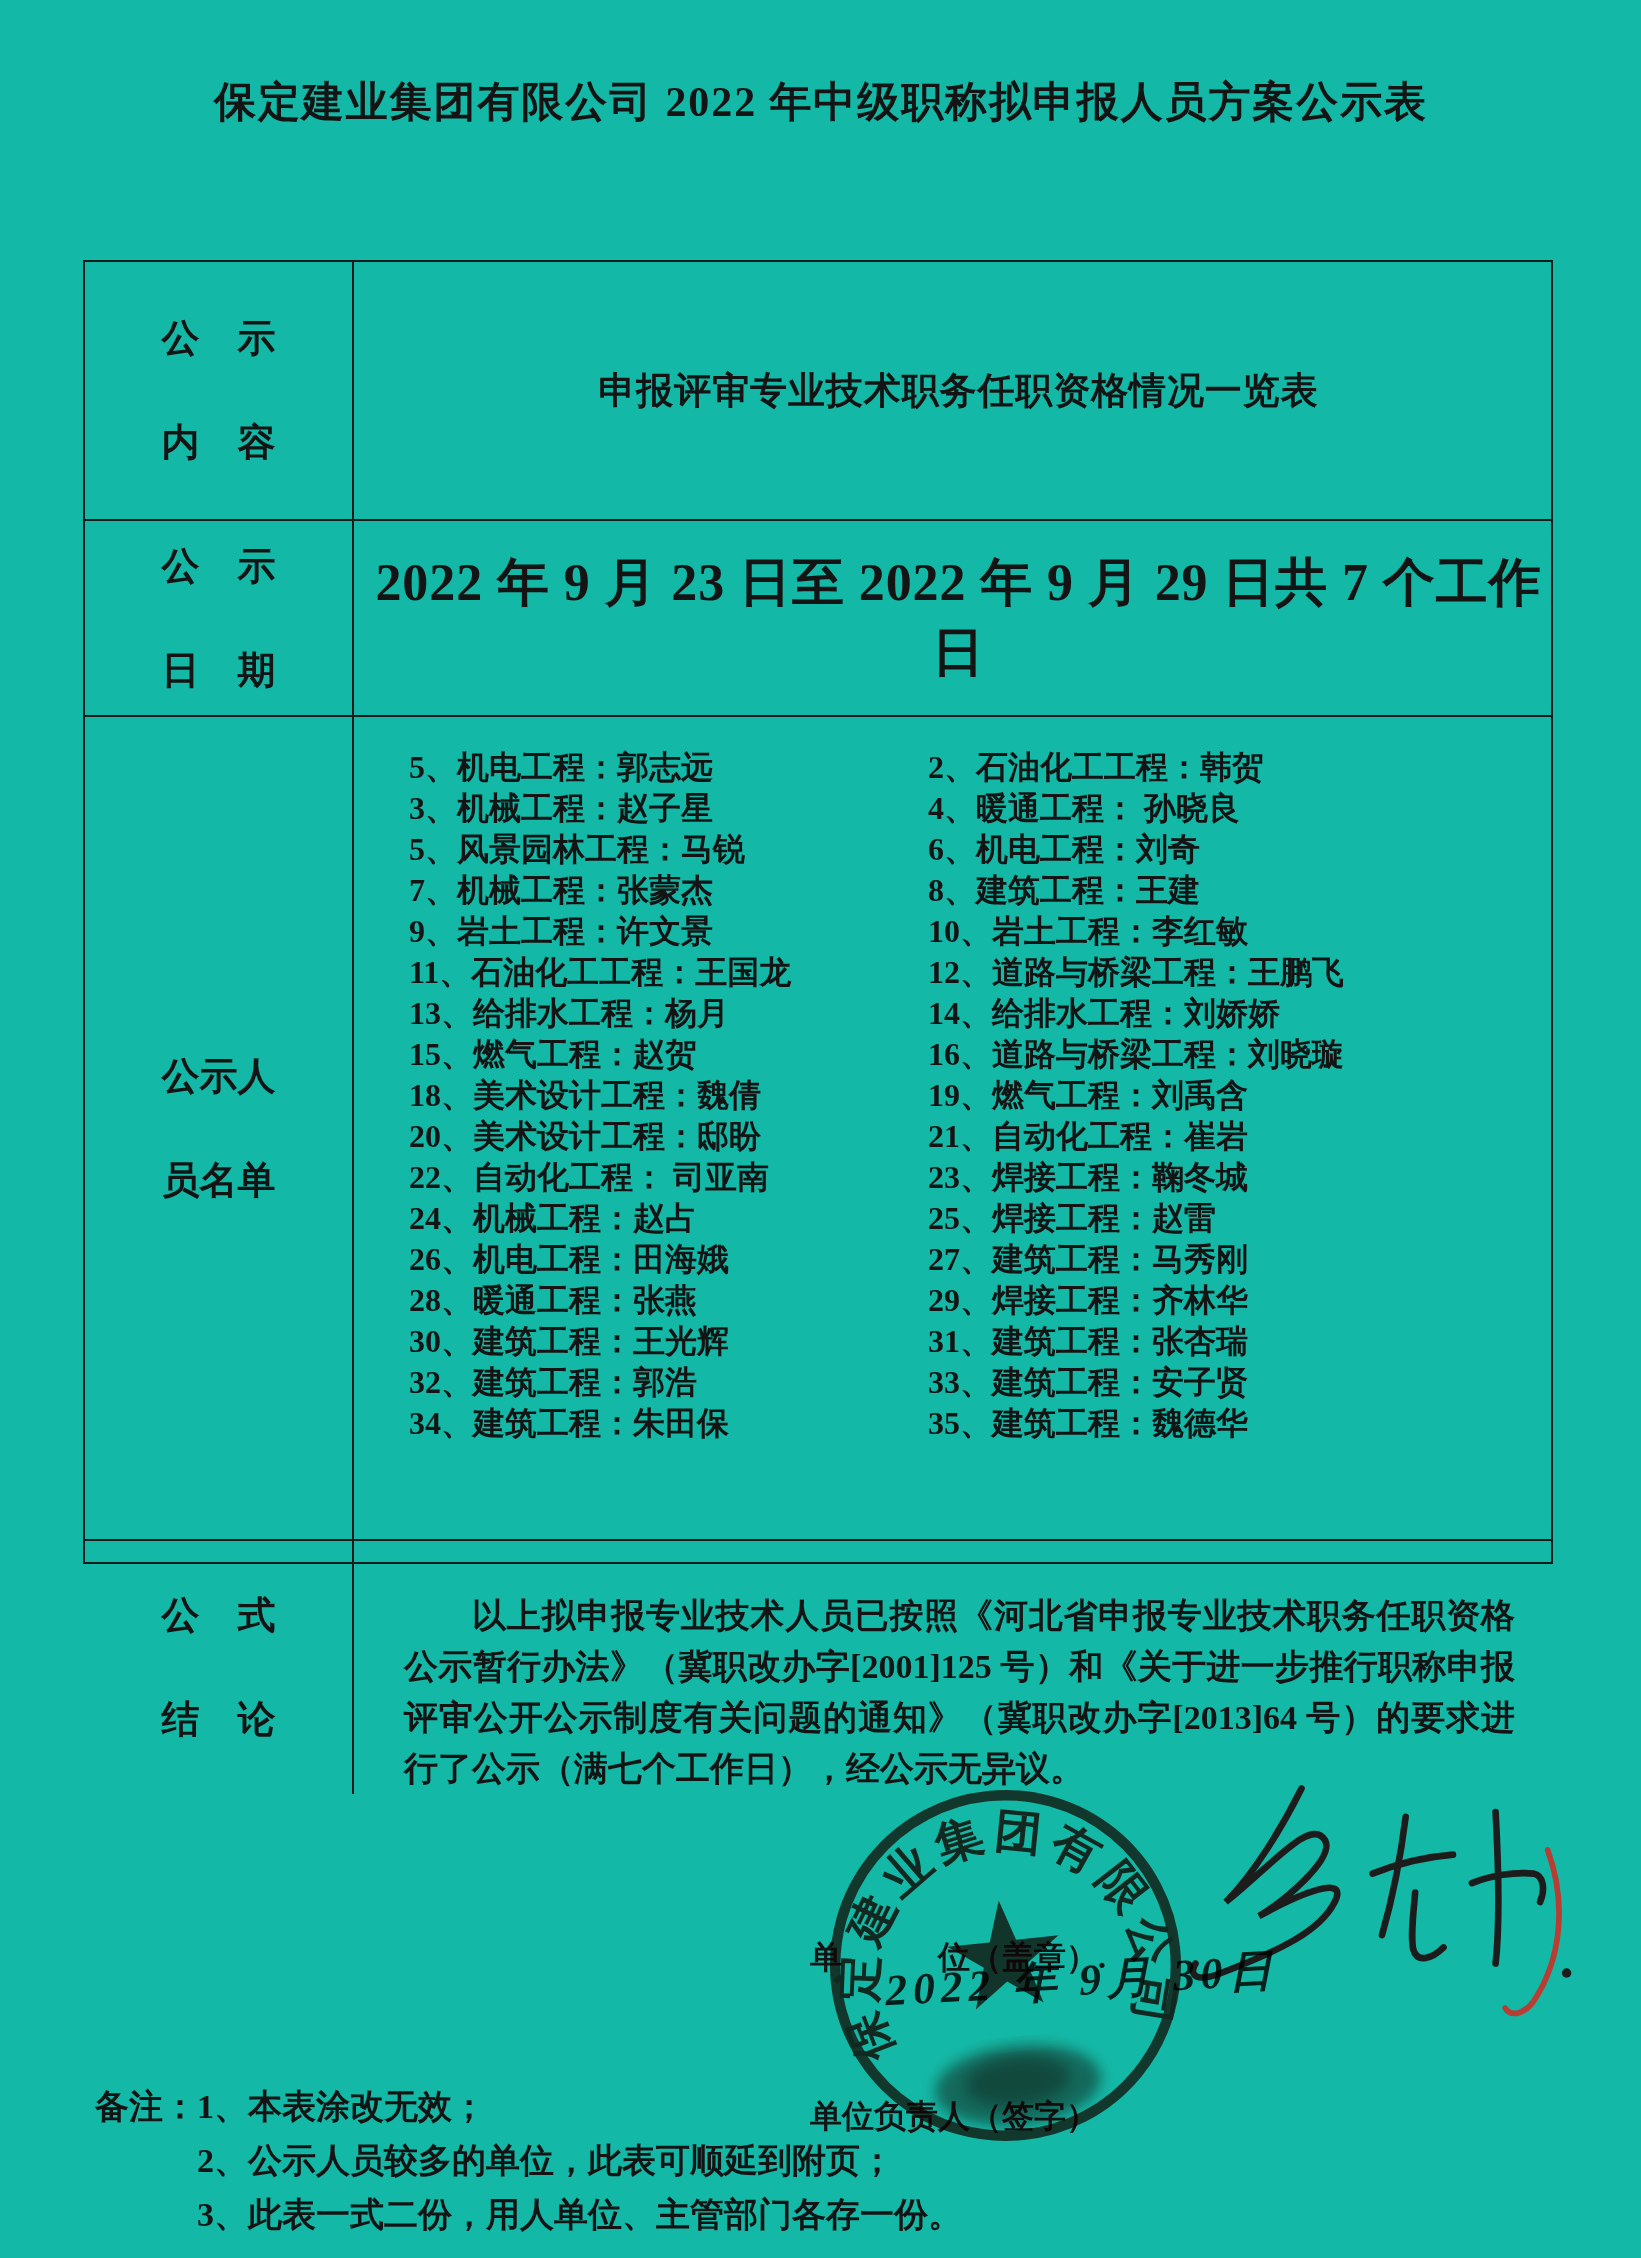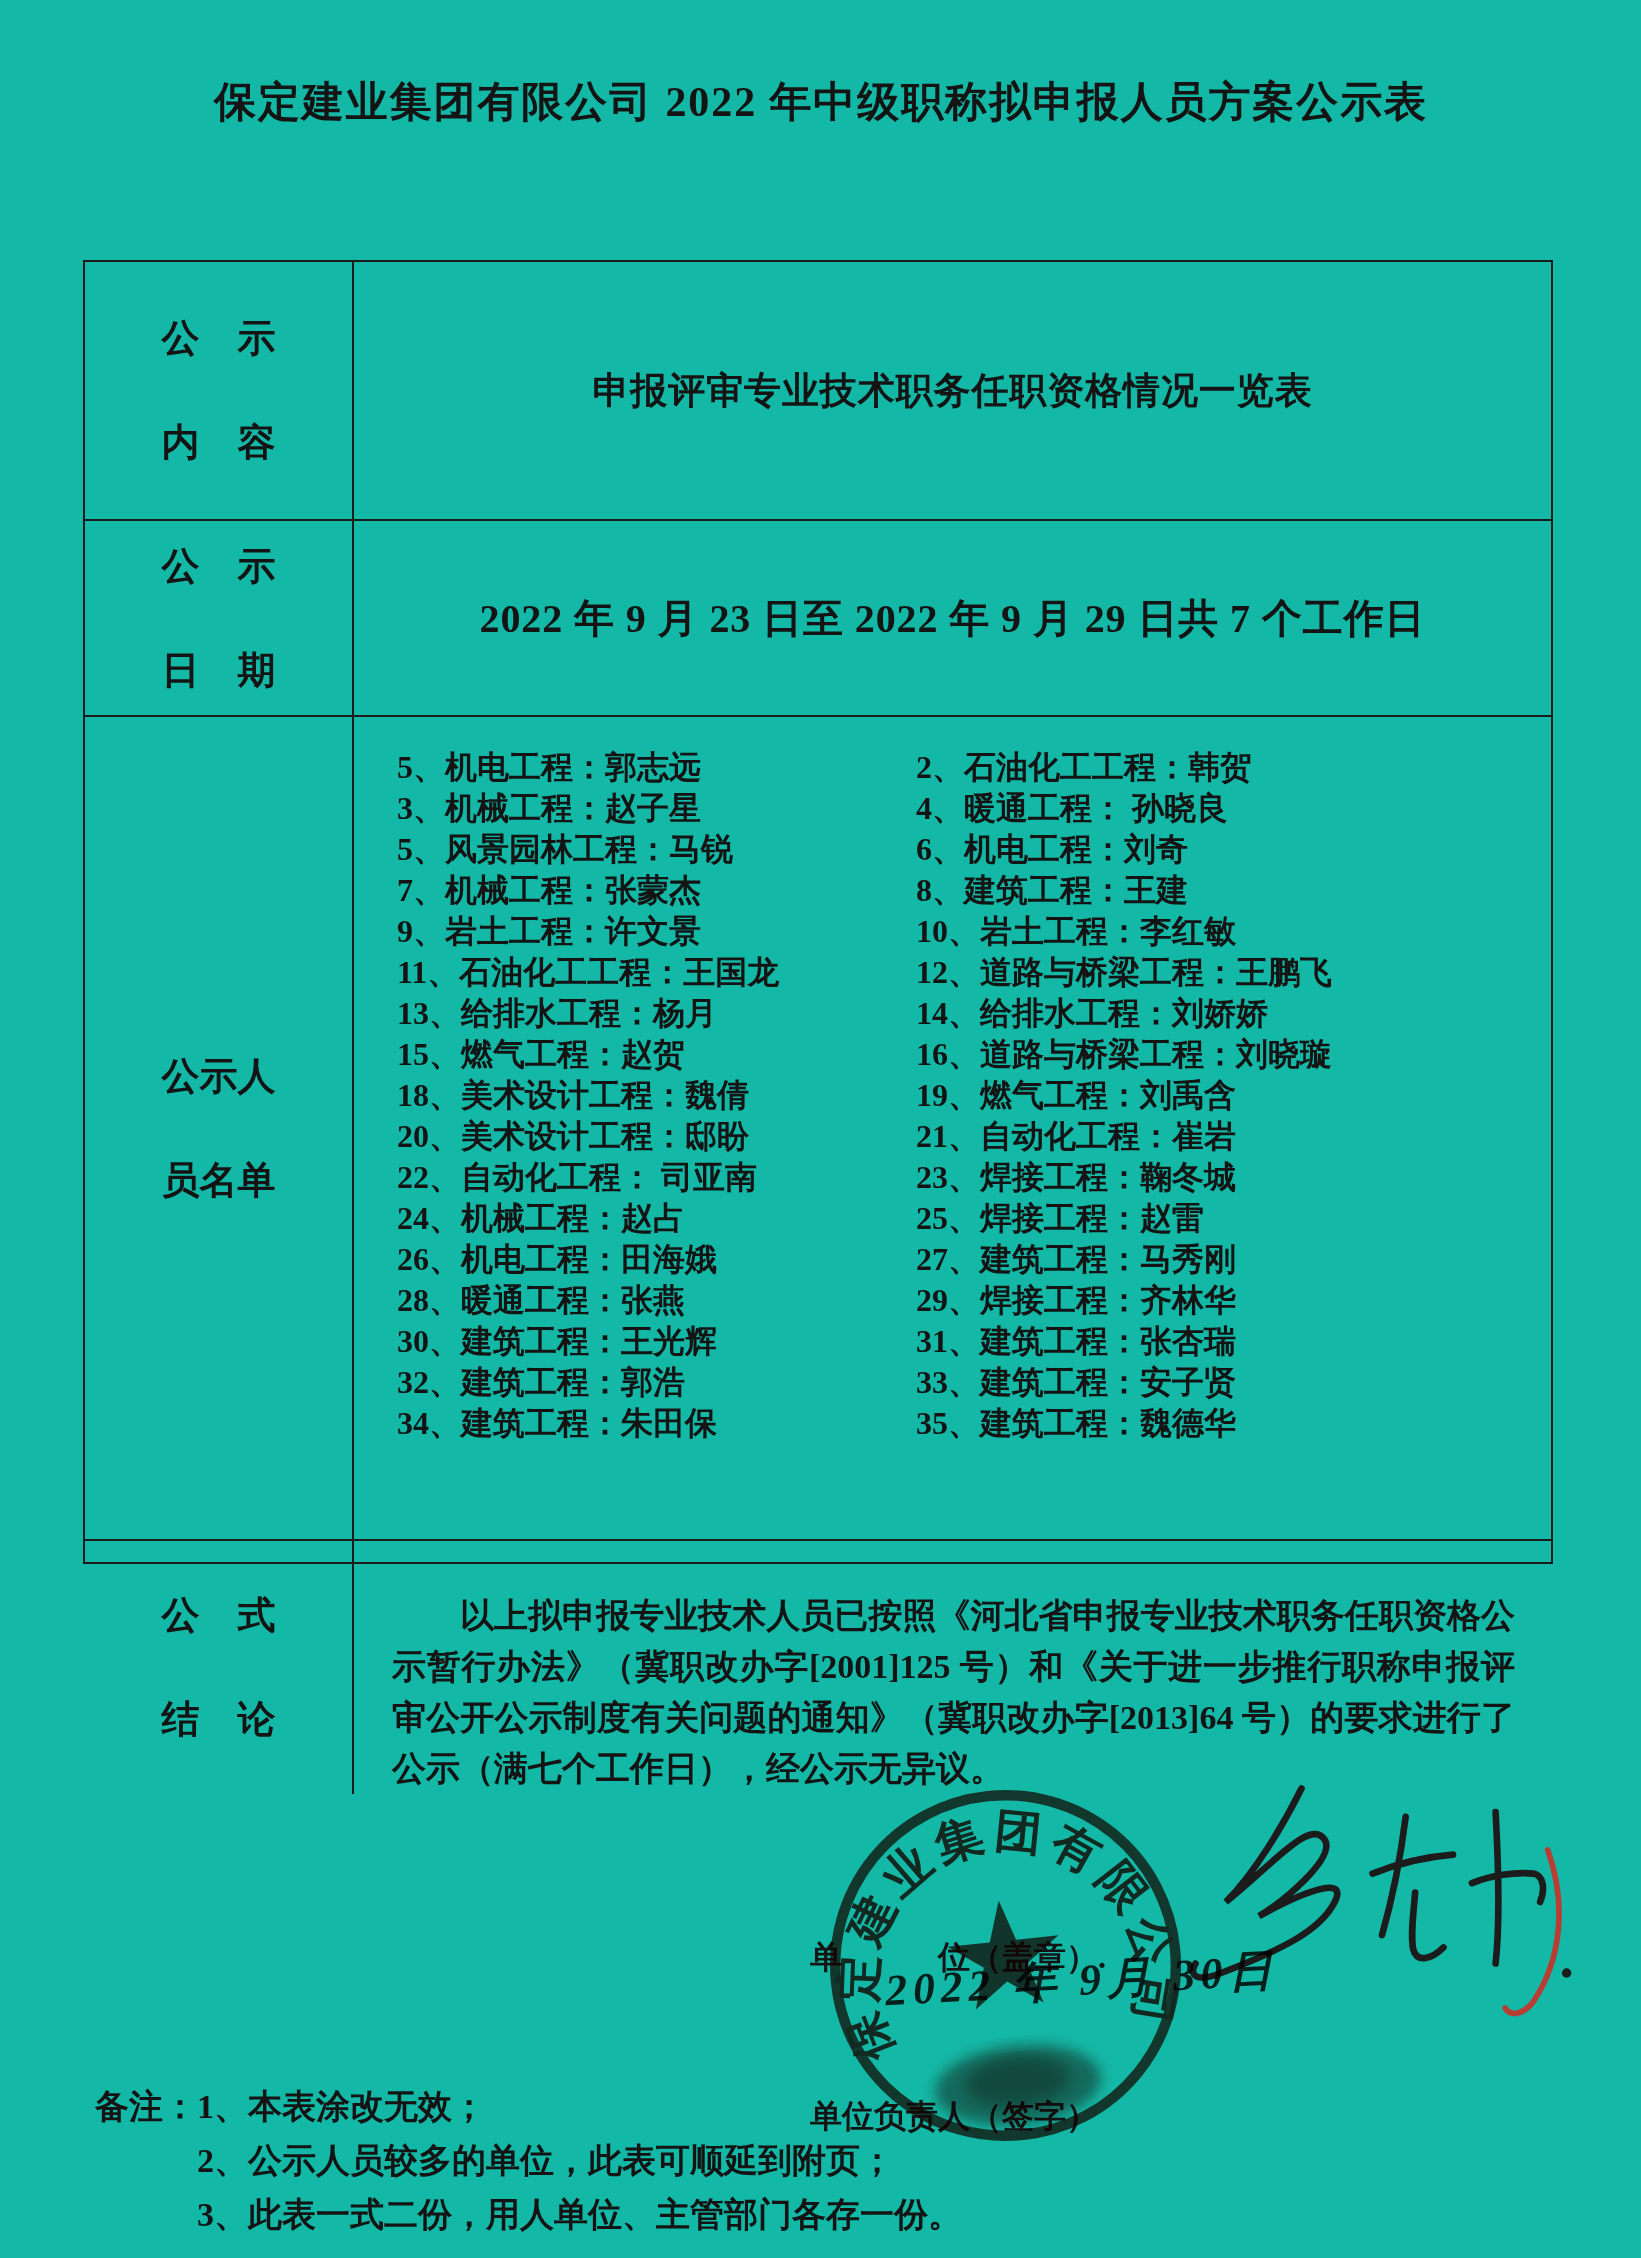--- a/index.html
+++ b/index.html
@@ -26,28 +26,28 @@
     box-sizing:border-box;
     background:transparent;
   }
   .cell{box-sizing:border-box;}
   .label-cell{
     border-right:2.8px solid #1b1b1b;
     display:flex;flex-direction:column;align-items:center;justify-content:center;
     gap:53px;
     font-size:38px;font-weight:bold;
   }
-  .content-cell{position:relative;}
+  .content-cell{position:relative;padding-left:12px;}
   .rb{border-bottom:2.8px solid #1b1b1b;}
   .center-content{
     display:flex;align-items:center;justify-content:center;
     text-align:center;font-weight:bold;
   }
   .content-row1{font-size:37px;letter-spacing:0.9px;}
-  .content-row2{font-size:40px;letter-spacing:0.9px;}
+  .content-row2{font-size:52px;letter-spacing:0.9px;}
   .names-grid{
     display:grid;
     grid-template-columns:519px 1fr;
     grid-auto-rows:41px;
     padding:30px 0 0 43px;
     font-size:32px;font-weight:bold;
     line-height:41px;
     white-space:nowrap;
   }
   .conclusion-para{

